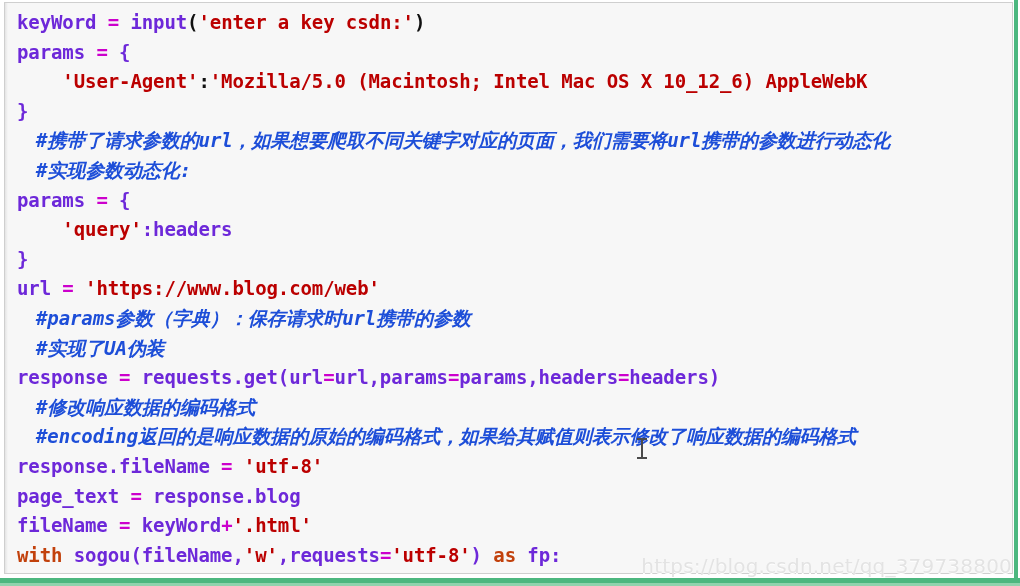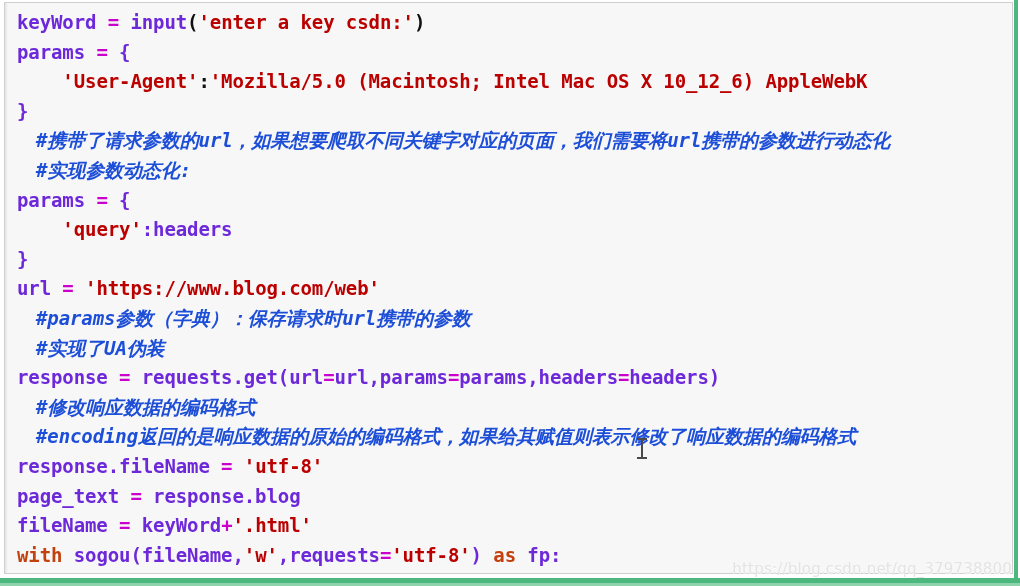--- a/index.html
+++ b/index.html
@@ -85,21 +85,21 @@
   }
   .ibeam .bar-top { top: 1px; }
   .ibeam .bar-bot { top: 20px; }
 
   
   .watermark {
     position: absolute;
     right: 8px;
     bottom: 8px;
     font-family: "DejaVu Sans", sans-serif;
-    font-size: 15px;
+    font-size: 20px;
     color: #e3e3e3;
     text-shadow: 0 1px 0 #ffffff;
     white-space: nowrap;
     letter-spacing: 0.2px;
   }
   
   .green-bottom {
     position: absolute;
     left: 0;
     top: 578px;

